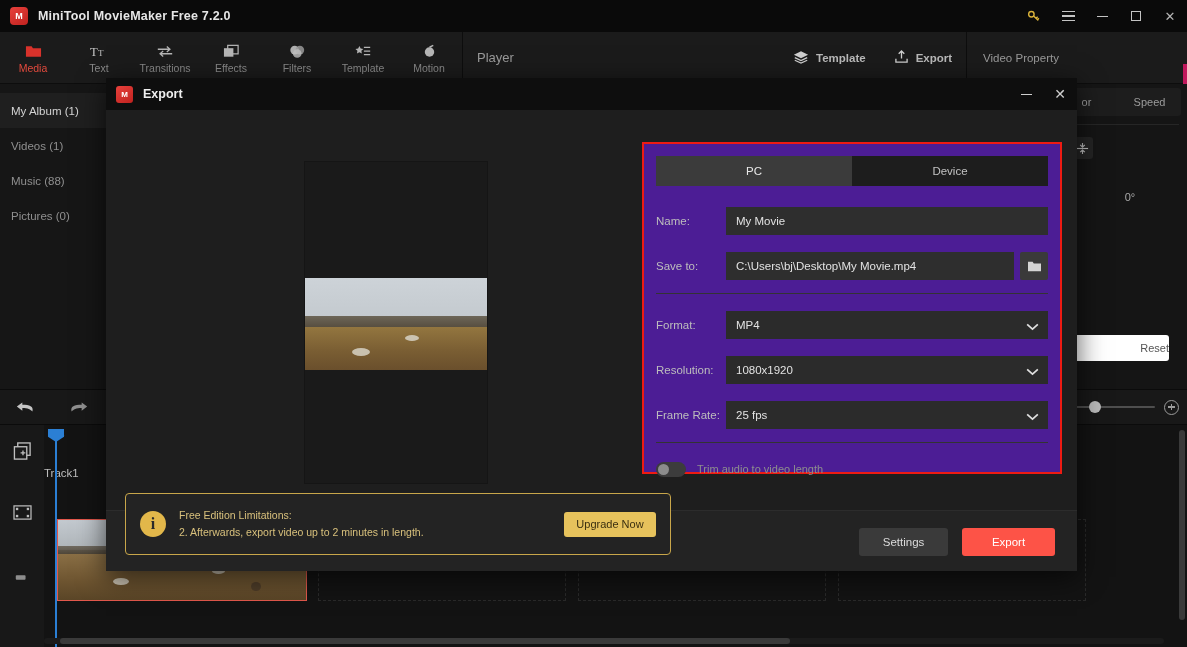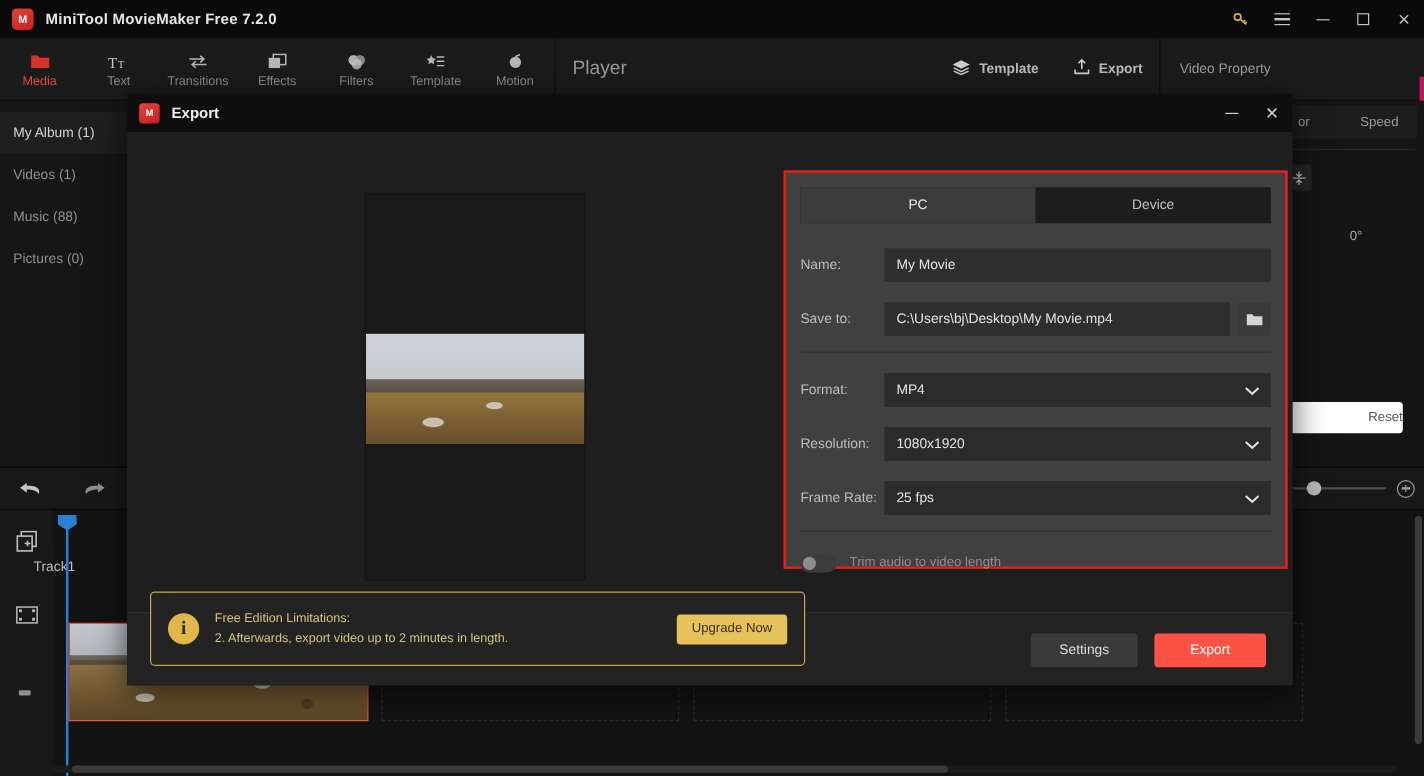--- a/index.html
+++ b/index.html
@@ -44,21 +44,21 @@
   .tool-item {
     width:66px; height:52px; display:flex; flex-direction:column;
     align-items:center; justify-content:center; gap:3px;
     font-size:10.5px; color:#8a8a8a;
   }
   .tool-item .ic { height:17px; display:flex; align-items:flex-end; }
   .tool-item.active { color:#e24a3d; }
   .tool-item.active .ic svg { fill:#d8322b; }
   .tool-divider { width:1px; height:52px; background:#0d0d0d; }
   .player-label {
-    display:flex; align-items:center; font-size:16px; color:#9a9a9a;
+    display:flex; align-items:center; font-size:13px; color:#9a9a9a;
     padding-left:14px; width:316px;
   }
   .tool-right { display:flex; align-items:center; }
   .tool-btn {
     display:flex; align-items:center; gap:7px; height:52px; padding:0 14px;
     font-size:11.5px; color:#b9b9b9;font-weight:bold;
   }
   .vp-label { display:flex; align-items:center; height:52px; padding:0 16px; font-size:11.5px; color:#9a9a9a; }
 
   
@@ -126,21 +126,21 @@
     border-radius:50%; background:#b9b9b9;
   }
 
   
   .timeline { position:absolute; left:0; top:425px; width:1187px; height:222px; background:#131313; }
   .tl-gutter { position:absolute; left:0; top:0; width:44px; height:222px; background:#181818; }
   .tl-gutter-btn { height:52px; display:flex; align-items:center; justify-content:center; }
   .tl-ruler { position:absolute; left:44px; top:0; width:1143px; height:28px; background:#131313; }
   .tl-tick { position:absolute; top:4px; font-size:9px; color:#6c6c6c; }
   .track-label {
-    position:absolute; left:28px; top:42px; font-size:11.5px; color:#bdbdbd;
+    position:absolute; left:44px; top:42px; font-size:11.5px; color:#bdbdbd;
   }
   .playhead { position:absolute; left:55px; top:6px; width:2px; height:216px; background:#2b7fd4; }
   .playhead-cap {
     position:absolute; left:-7px; top:-2px; width:16px; height:13px; background:#2b7fd4;
     clip-path:polygon(0 0,100% 0,100% 60%,50% 100%,0 60%);
   }
   .clip {
     position:absolute; left:57px; top:94px; width:250px; height:82px;
     border:1.5px solid #e2584c; overflow:hidden; background:#3a342c;
   }
@@ -202,22 +202,22 @@
     background:linear-gradient(#6d6658,#534a3c); }
   .pv-gnd { position:absolute; left:0; top:54%; width:100%; height:46%;
     background:linear-gradient(#93763f,#7a5e33 55%,#6a4f2c); }
   .dur-row {
     position:absolute; left:26px; top:383px; display:flex; align-items:center; gap:8px;
     font-size:11.5px; color:#bdbdbd;
   }
   .dur-gap { width:12px; }
 
   .settings-pane {
-    position:absolute; left:547px; top:32px; width:420px; height:332px;
-    border:2px solid #ee1b13; background:#404040;
+    position:absolute; left:536px; top:32px; width:420px; height:332px;
+    border:2px solid #ee1b13; background:#4c1d95;
   }
   .seg-wrap { display:flex; margin:12px 12px 0 12px; height:30px; background:#1d1d1d; }
   .seg { flex:1; display:flex; align-items:center; justify-content:center; font-size:11.5px; color:#c2c2c2; }
   .seg.active { background:#3b3b3b; color:#e8e8e8; }
   .frow { display:flex; align-items:center; height:28px; margin:0 12px; }
   .frow.sp1 { margin-top:21px; }
   .frow.sp2 { margin-top:17px; }
   .flabel { width:70px; font-size:11.5px; color:#bdbdbd; flex:none; }
   .finput {
     flex:1; height:28px; background:#2e2e2e; display:flex; align-items:center;

